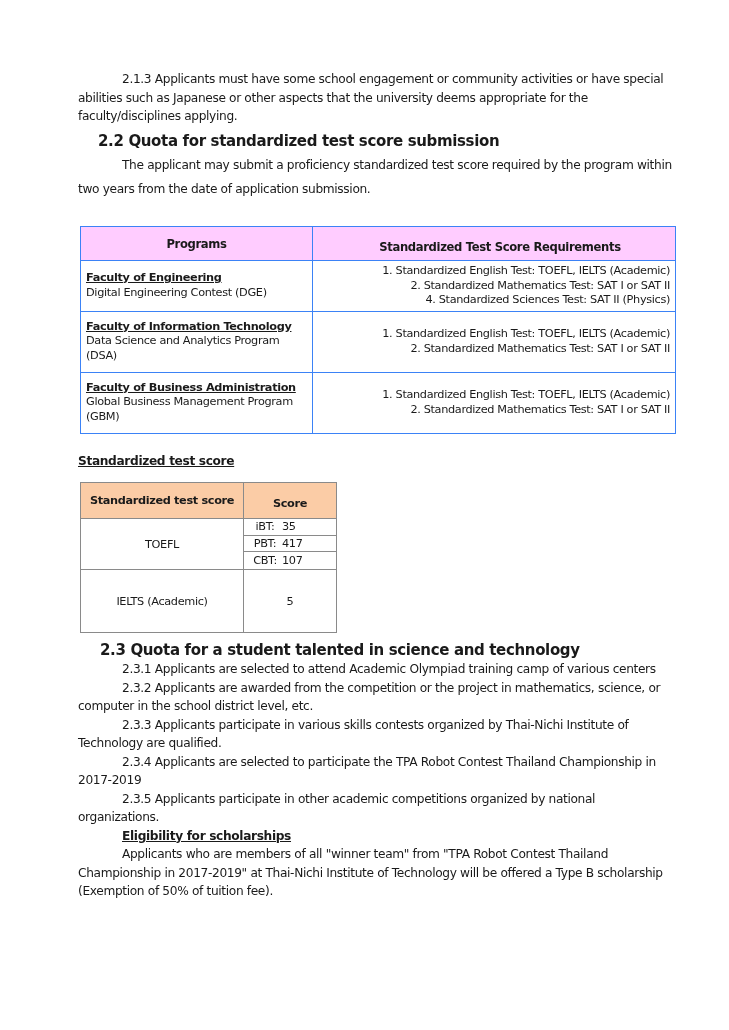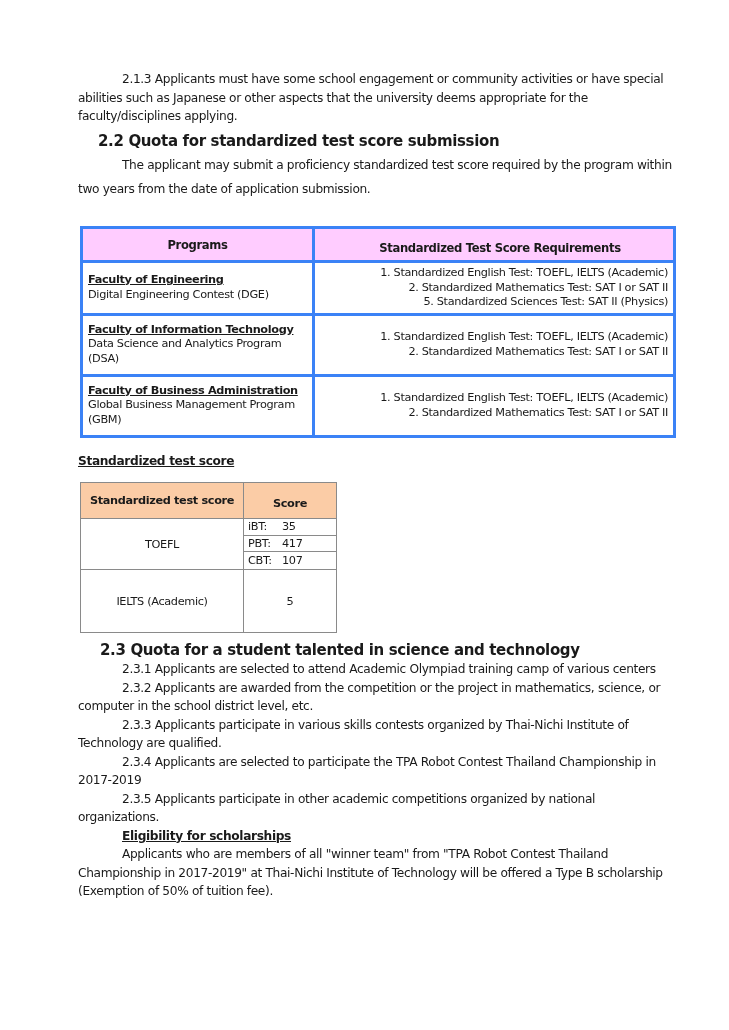--- a/index.html
+++ b/index.html
@@ -13,34 +13,34 @@
     letter-spacing: -0.35px;
   }
   .page { position: absolute; left: 78px; top: 70px; width: 600px; }
   .p { line-height: 18.5px; }
   .indent { text-indent: 44px; }
   .h2 { font-weight: bold; font-size: 15px; margin-left: 20px; line-height: 20px; }
   .u { text-decoration: underline; font-weight: bold; }
 
   table { border-collapse: collapse; }
   .prog-table { position: absolute; left: 80px; top: 226px; width: 596px; }
-  .prog-table th, .prog-table td { border: 3px solid #3b82f6; vertical-align: middle; }
+  .prog-table th, .prog-table td { border: 1px solid #3b82f6; vertical-align: middle; }
   .prog-table th { background: #ffccff; font-weight: bold; font-size: 11.6px; height: 34px; }
   .prog-table td { font-size: 11.3px; line-height: 14.5px; padding: 3px 5px; }
   .prog-table .col1 { width: 232px; }
   .faculty { font-weight: bold; text-decoration: underline; display: block; }
   .req-line { display: block; text-align: right; }
 
   .score-title { position: absolute; left: 78px; top: 454px; }
   .score-table { position: absolute; left: 80px; top: 482px; width: 257px; }
   .score-table th, .score-table td { border: 1px solid #8a8a8a; font-size: 11.3px; }
   .score-table th { background: #fbcca6; font-weight: bold; height: 36px; }
   .score-table .c1 { width: 163px; text-align: center; }
   .sub-row td { height: 16.5px; padding: 0 4px; line-height: 15px; }
-  .lbl { display: inline-block; width: 34px; }
+  .lbl { display: inline-block; width: 34px; text-align: center; }
   .ielts-row td { height: 63px; text-align: center; }
 
   .sec23 { position: absolute; left: 78px; top: 640px; width: 600px; }
   .elig { margin-left: 44px; }
 </style>
 </head>
 <body>
 
 <div class="page">
   <p class="p indent">2.1.3 Applicants must have some school engagement or community activities or have special abilities such as Japanese or other aspects that the university deems appropriate for the faculty/disciplines applying.</p>
@@ -57,21 +57,21 @@
   </thead>
   <tbody>
     <tr style="height:50px;">
       <td class="col1">
         <span class="faculty">Faculty of Engineering</span>
         <span>Digital Engineering Contest (DGE)</span>
       </td>
       <td>
         <span class="req-line">1. Standardized English Test: TOEFL, IELTS (Academic)</span>
         <span class="req-line">2. Standardized Mathematics Test: SAT I or SAT II</span>
-        <span class="req-line">5. Standardized Sciences Test: SAT II (Physics)</span>
+        <span class="req-line">4. Standardized Sciences Test: SAT II (Physics)</span>
       </td>
     </tr>
     <tr style="height:61px;">
       <td class="col1">
         <span class="faculty">Faculty of Information Technology</span>
         <span>Data Science and Analytics Program (DSA)</span>
       </td>
       <td>
         <span class="req-line">1. Standardized English Test: TOEFL, IELTS (Academic)</span>
         <span class="req-line">2. Standardized Mathematics Test: SAT I or SAT II</span>

